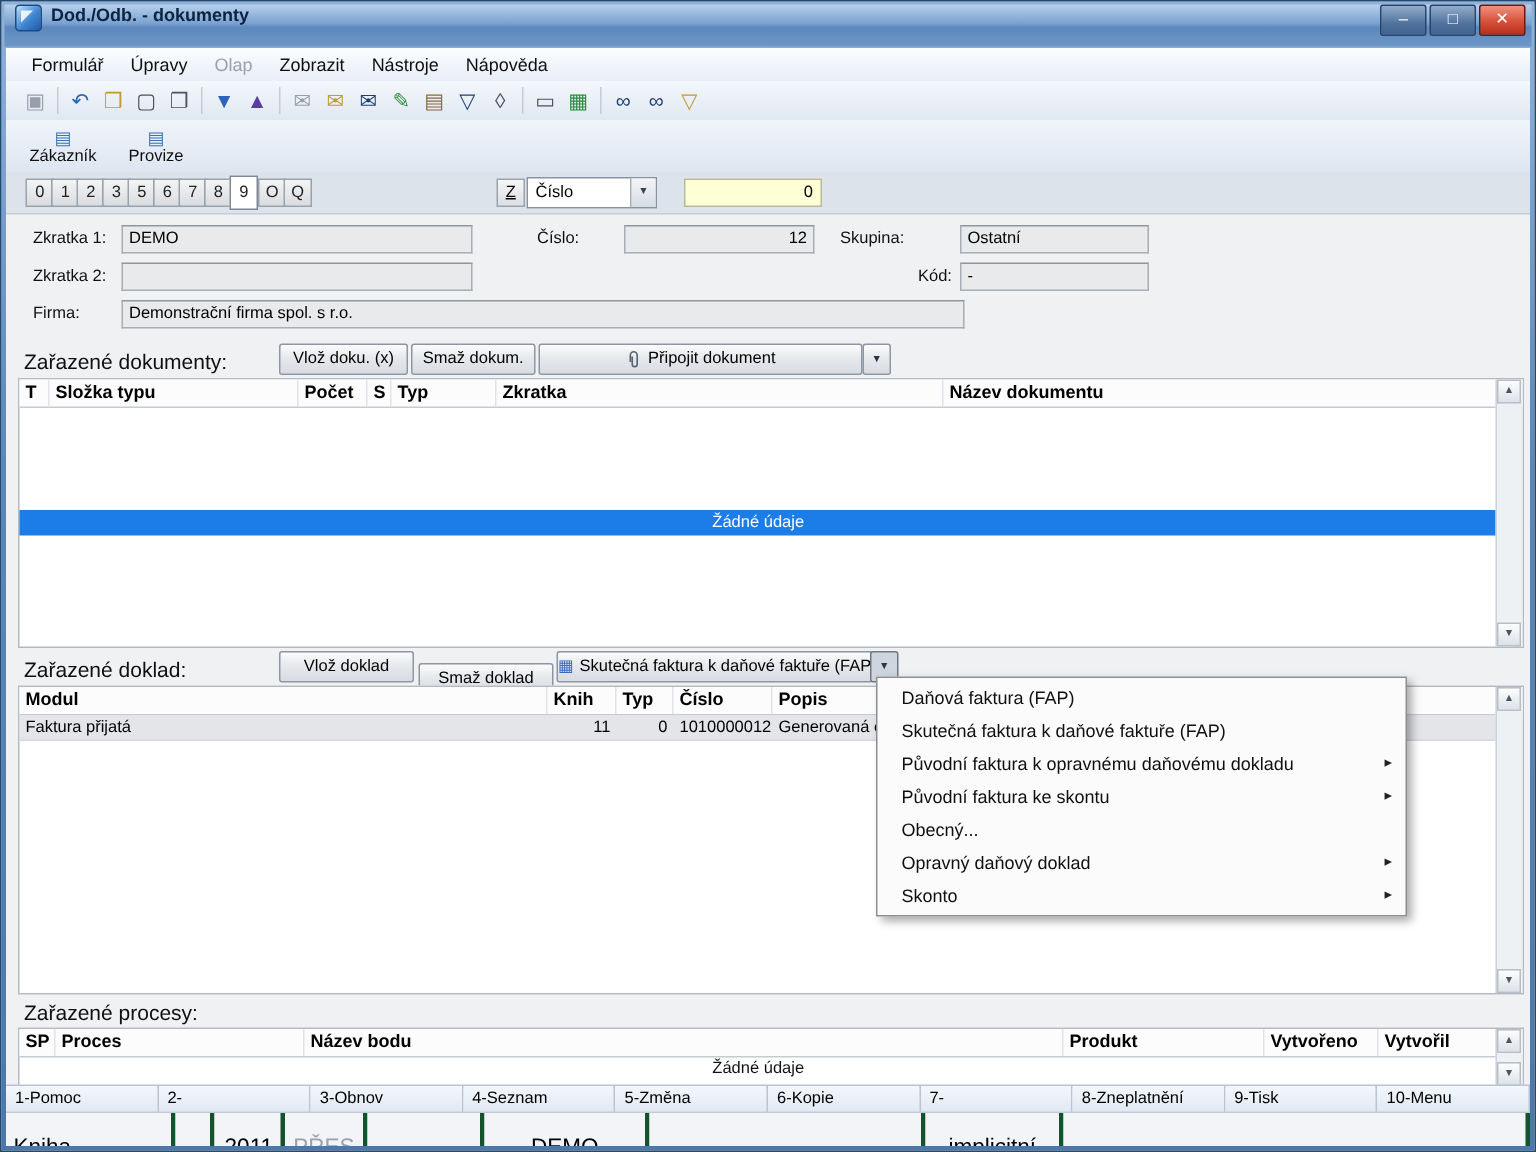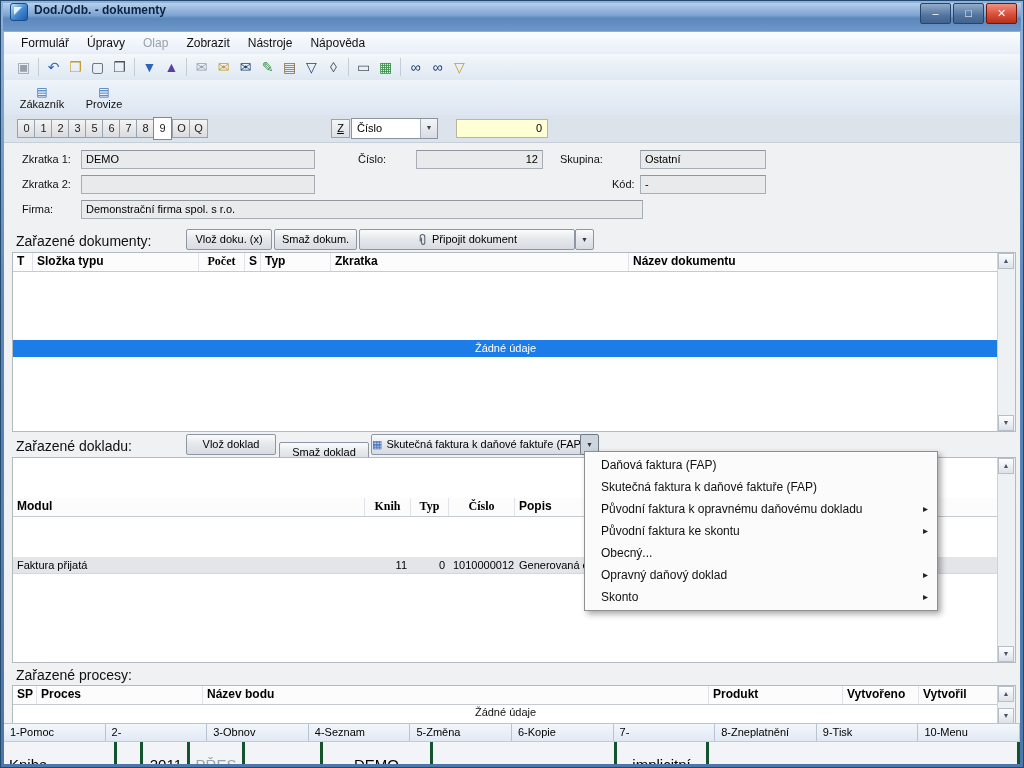--- a/index.html
+++ b/index.html
@@ -63,23 +63,23 @@
   .seclabel{position:absolute;left:12px;font-size:14px;color:#101010;}
   .btn{position:absolute;height:19px;background:linear-gradient(#fbfbfb,#e4e7eb 50%,#d8dce2);
     border:1px solid #8c96a4;border-radius:2px;font-size:11px;line-height:17px;text-align:center;
     overflow:hidden;white-space:nowrap;display:flex;align-items:center;justify-content:center;gap:4px;}
   .drop{width:17px;font-size:7px;color:#2c3642;}
   .drop.pressed{background:#cdd5de;border-color:#6e7886;}
   
   .tbl{position:absolute;background:#ffffff;border:1px solid #b3bac2;}
   .thead{display:grid;height:18px;background:#fcfcfd;border-bottom:1px solid #c6cbd1;font-weight:bold;font-size:12px;}
   .thead span{padding:1px 4px;border-right:1px solid #e0e3e7;overflow:hidden;white-space:nowrap;}
-  .thead span.r{text-align:center;font-family:Liberation Serif, serif;}
+  .thead span.r{text-align:left;}
   .t1g{grid-template-columns:20px 166px 46px 16px 70px 298px 1fr;}
-  .t2g{grid-template-columns:352px 46px 38px 66px 1fr;margin-top:40px;}
+  .t2g{grid-template-columns:352px 46px 38px 66px 1fr;}
   .t3g{grid-template-columns:24px 166px 506px 134px 76px 1fr;}
   .emptyrow{position:absolute;left:0;height:17px;background:#1d7de8;color:#fff;font-size:11px;
     line-height:17px;text-align:center;}
   .grow{display:grid;height:16px;background:#e3e5e8;font-size:11px;line-height:16px;border-bottom:1px solid #d4d7db;}
   .grow span{padding:0 4px;overflow:hidden;white-space:nowrap;}
   .grow span.r{text-align:right;}
   .emptytext{position:absolute;left:0;right:17px;font-size:11px;color:#111;text-align:center;}
   
   .vsb{position:absolute;right:0;top:0;bottom:0;width:17px;background:#eef1f4;border-left:1px solid #ccd2d9;}
   .sa{position:absolute;left:0;width:16px;height:16px;background:linear-gradient(#fdfdfd,#dde2e8);
@@ -235,21 +235,21 @@
         <span>Název dokumentu</span>
       </div>
       <div class="emptyrow" style="top:87px;right:17px">Žádné údaje</div>
       <div class="vsb">
         <div class="sa up">▲</div>
         <div class="sa dn">▼</div>
       </div>
     </div>
 
     <div class="secbar" style="top:398px;height:27px">
-      <span class="seclabel" style="top:8px">Zařazené dokladu:</span>
+      <span class="seclabel" style="top:8px">Zařazené doklad:</span>
       <div class="btn" style="left:182px;top:4px;width:88px">
           <span>Vlož doklad</span>
         </div>
       <div class="btn" style="left:275px;top:12px;width:88px">
           <span>Smaž doklad</span>
         </div>
       <div class="btn" style="left:367px;top:4px;width:209px;justify-content:flex-start">
         <span class="iconblue">▦</span>
         <span style="overflow:hidden;white-space:nowrap">Skutečná faktura k daňové faktuře (FAP)</span>
       </div>

